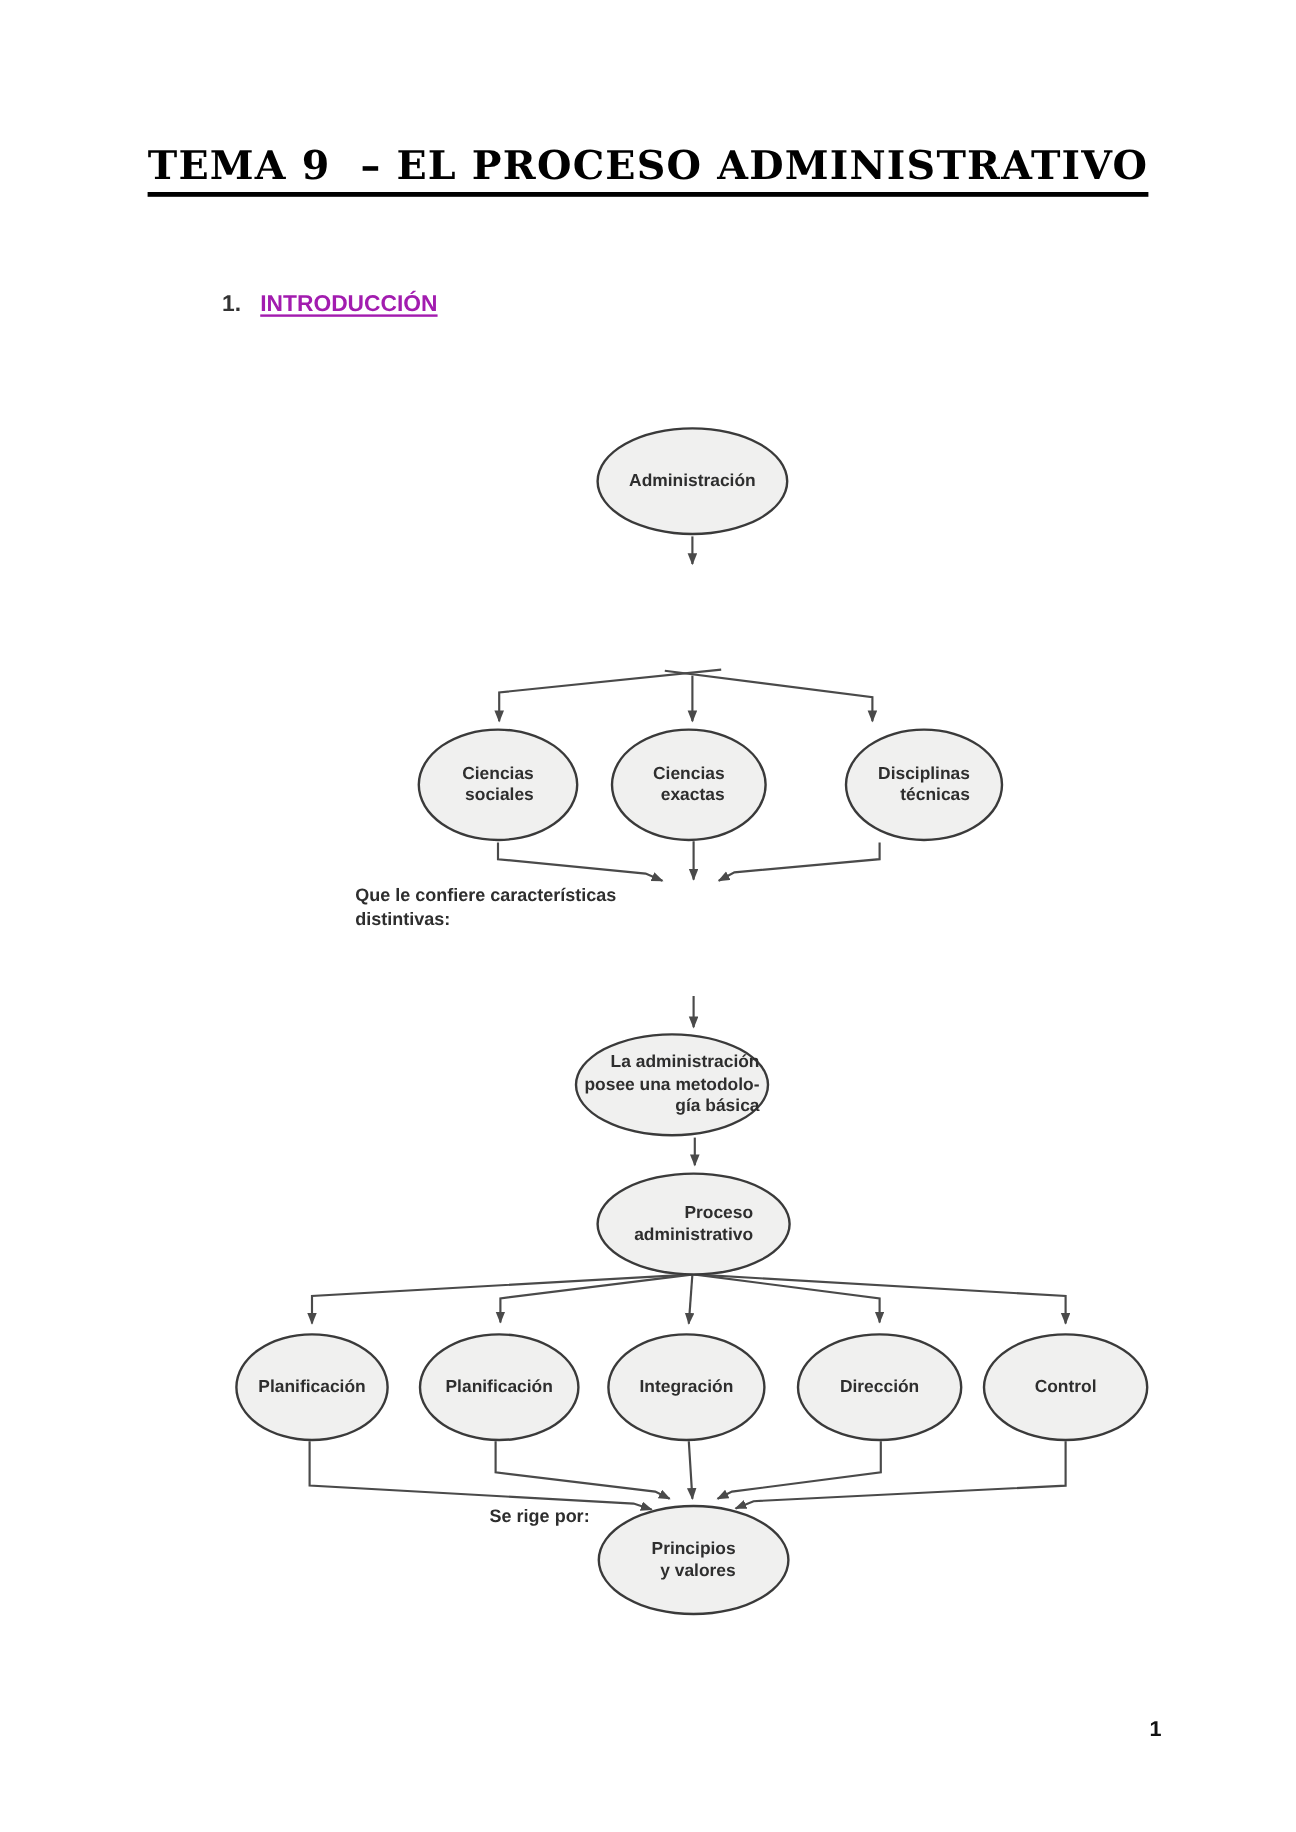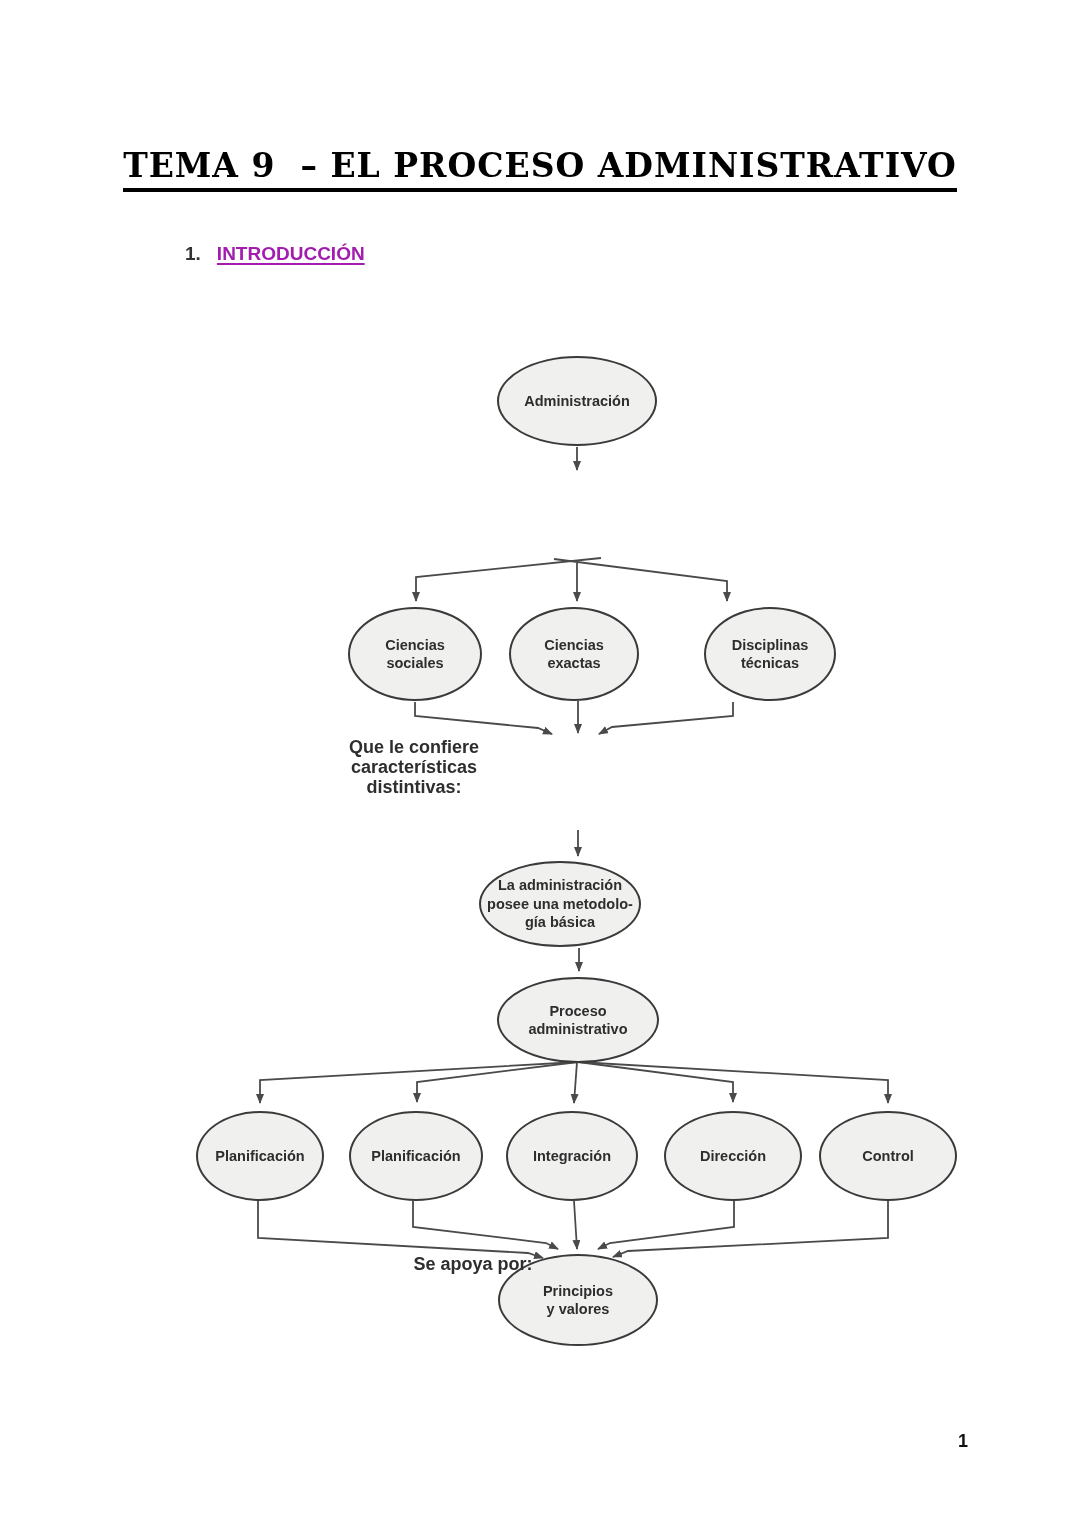--- a/index.html
+++ b/index.html
@@ -19,21 +19,20 @@
   .title-text{
     display:inline-block;
     font-family:"DejaVu Serif","Liberation Serif",serif;
     font-weight:900;
     font-size:33px;
     letter-spacing:1px;
     color:#000;
     white-space:pre;
     border-bottom:4px solid #000;
     padding-bottom:3px;
-    margin-top:28px;
   }
   
   .section-heading{
     position:absolute;left:185px;top:243px;
     font-size:19px;font-weight:bold;
   }
   .sec-num{color:#333;margin-right:16px;}
   .sec-label{
     color:#a21caf;
     text-decoration:underline;
@@ -42,33 +41,33 @@
   }
   
   .flowchart{position:absolute;left:0;top:0;width:1080px;height:1527px;}
   .arrows{position:absolute;left:0;top:0;z-index:1;pointer-events:none;}
   .node{
     position:absolute;z-index:2;
     background:#f0f0ef;
     border:2px solid #3a3a3a;
     border-radius:50%;
     display:flex;align-items:center;justify-content:center;
-    text-align:center;
+    text-align:right;
     box-sizing:border-box;
   }
   .node-text{
     white-space:pre-line;
     font-size:14.5px;line-height:18.5px;
     font-weight:bold;color:#2e2e2e;
   }
   .fc-label{
     position:absolute;z-index:2;
     white-space:pre-line;
-    text-align:center;
-    font-size:18px;line-height:20px;
+    text-align:left;
+    font-size:15px;line-height:20px;
     font-weight:bold;color:#2e2e2e;
   }
   
   .page-number{
     position:absolute;left:958px;top:1431px;
     font-size:18px;font-weight:bold;color:#111;
   }
 </style>
 </head>
 <body>
@@ -172,19 +171,19 @@
     </div>
 
     <div class="node" style="left:498px;top:1254px;width:160px;height:92px">
       <span class="node-text">Principios
 y valores</span>
     </div>
 
     <div class="fc-label" style="left:296px;top:737px;width:236px">Que le confiere características
 distintivas:</div>
 
-    <div class="fc-label" style="left:408px;top:1254px;width:130px">Se apoya por:</div>
+    <div class="fc-label" style="left:408px;top:1254px;width:130px">Se rige por:</div>
 
   </div>
 
   <div class="page-number">1</div>
 
 </div>
 
 </body></html>

